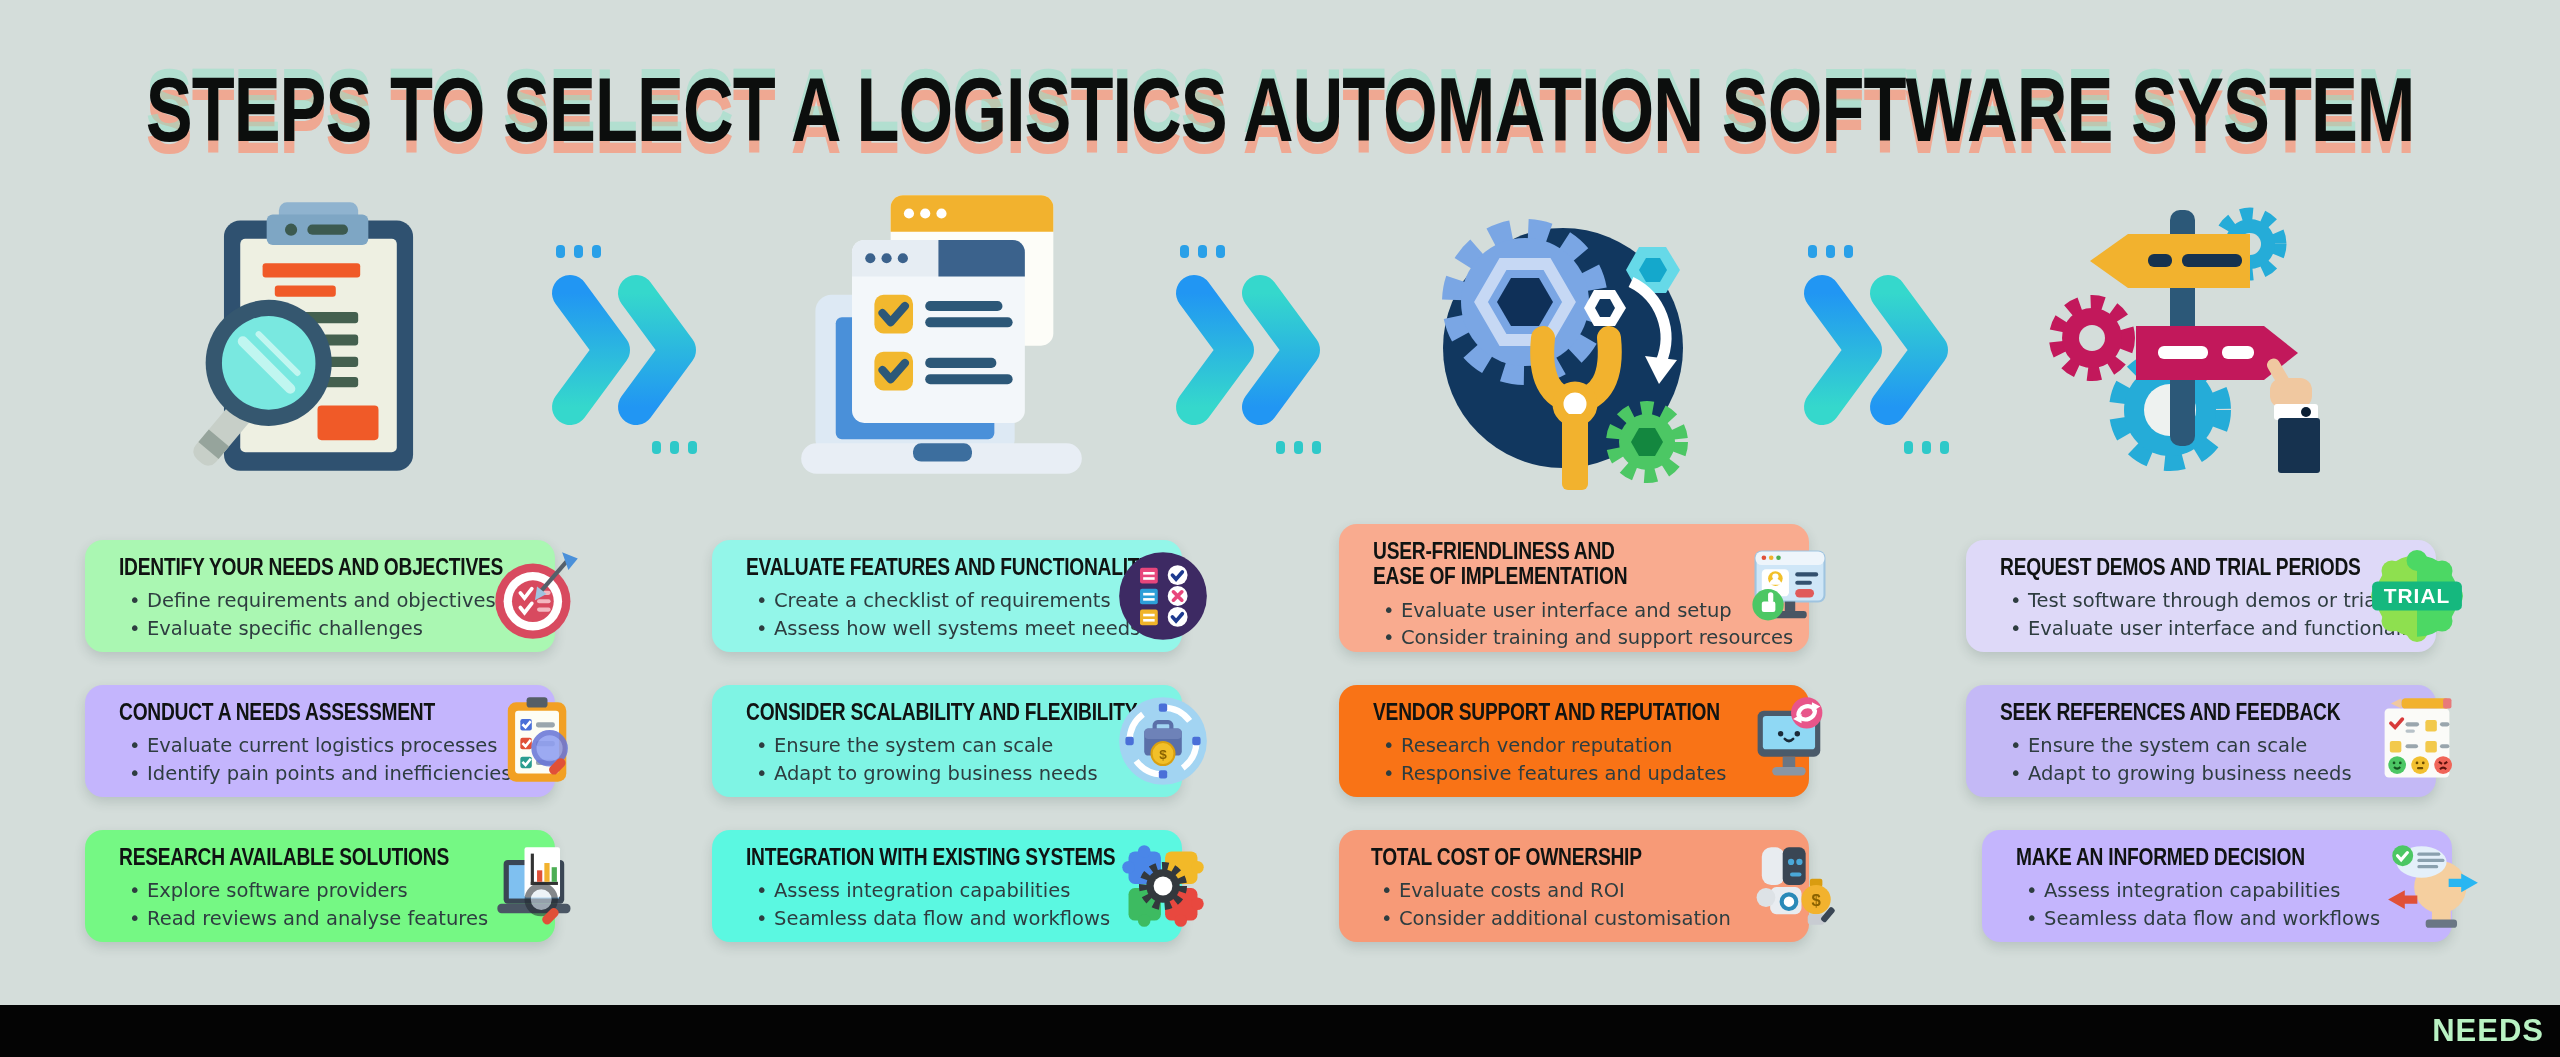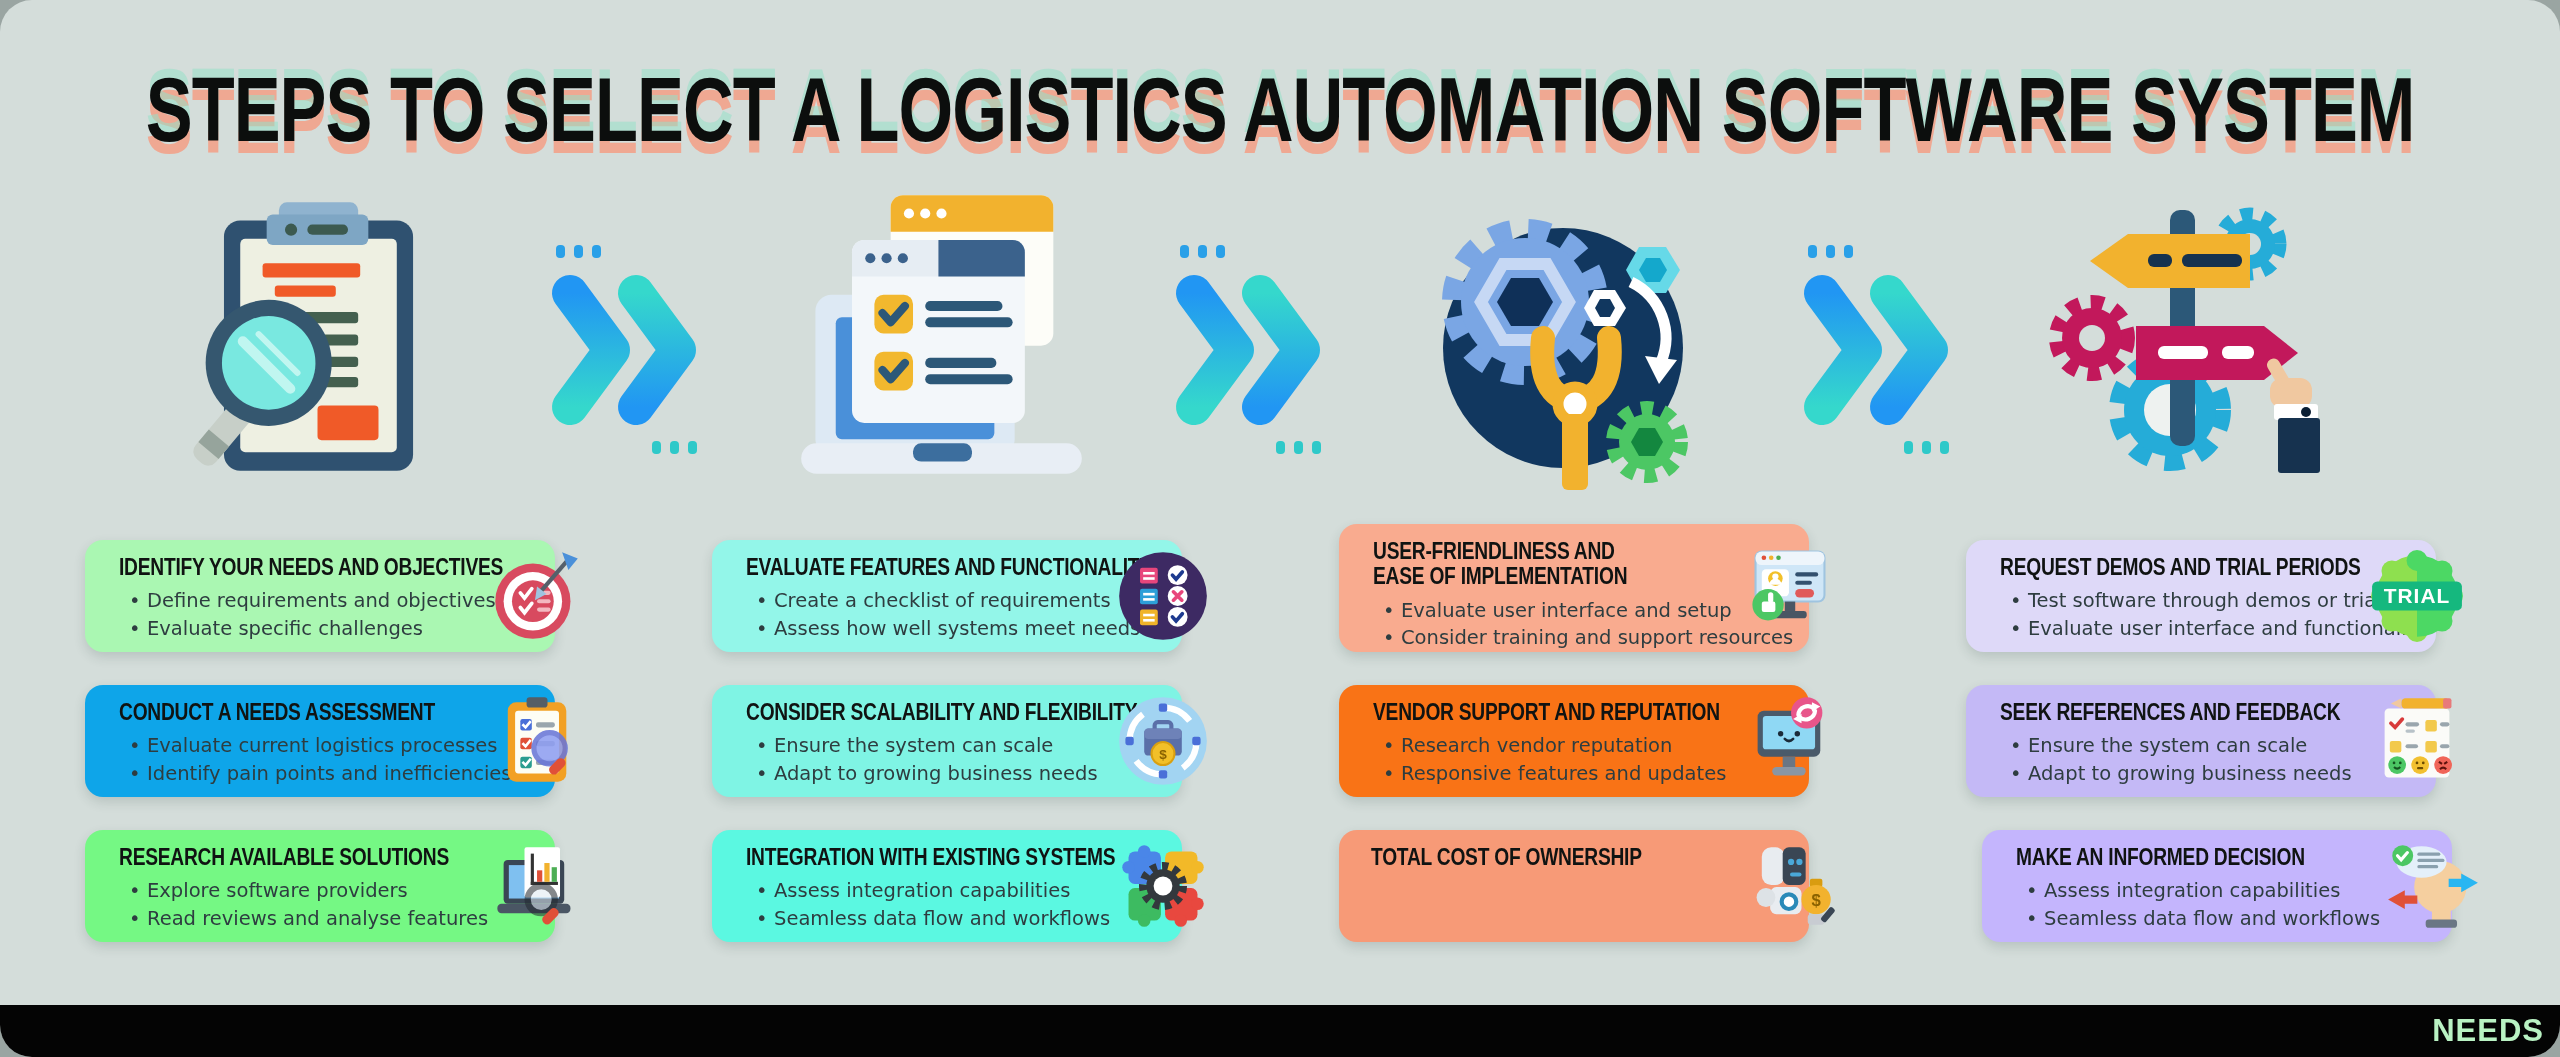--- a/index.html
+++ b/index.html
@@ -1,17 +1,17 @@
 <!DOCTYPE html>
 <html><head>
 <meta charset="utf-8">
 <style>
   html,body{margin:0;padding:0;background:#9aa5a2;}
   .stage{position:relative;width:2560px;height:1057px;background:#d4ddda;overflow:hidden;
-         font-family:"DejaVu Sans",sans-serif;border-radius:32px;}
+         font-family:"DejaVu Sans",sans-serif;}
   
   .title{position:absolute;top:58px;left:0;width:2560px;text-align:center;}
   .title span{display:inline-block;font-family:"Liberation Sans",sans-serif;font-weight:900;
       font-size:74px;letter-spacing:-1px;color:#0c0e0d;white-space:nowrap;
       transform:scale(.95,1.22);transform-origin:center top;
       text-shadow:0 -7px 0 rgba(150,224,200,.55), 0 10px 0 rgba(242,162,137,.9);}
   
   .illus,.arrow{position:absolute;}
   svg{overflow:visible;display:block;}
   
@@ -229,21 +229,21 @@
       <path d="M30,56 l4,5 l7,-9" stroke="#fff" stroke-width="3.5" fill="none" stroke-linecap="round"></path>
       <rect x="46" y="40" width="13" height="4" rx="2" fill="#f3b8c0"></rect>
       <rect x="46" y="48" width="13" height="4" rx="2" fill="#f3b8c0"></rect>
       <rect x="46" y="56" width="13" height="4" rx="2" fill="#f3b8c0"></rect>
       <line x1="76" y1="10" x2="50" y2="40" stroke="#55606a" stroke-width="4"></line>
       <polygon points="70,3 85,9 76,20" fill="#4a90d9"></polygon>
       <polygon points="46,36 55,43 44,49" fill="#9fc4e0"></polygon>
     </svg>
   </div>
 
-  <div class="card c1 r2" style="background-color: #0ea5e9; text-align: right;">
+  <div class="card c1 r2" style="background-color: #c4b5fd; text-align: right;">
     <div class="card-heading">CONDUCT A NEEDS ASSESSMENT</div>
     <div class="bullets">
       <div class="bullet">Evaluate current logistics processes</div>
       <div class="bullet">Identify pain points and inefficiencies</div>
     </div>
     <svg class="card-icon" viewBox="0 0 90 90">
       <rect x="18" y="8" width="56" height="76" rx="8" fill="#f2a024"></rect>
       <rect x="25" y="16" width="42" height="60" rx="3" fill="#fdfdf4"></rect>
       <rect x="36" y="3" width="20" height="10" rx="3" fill="#555e66"></rect>
       <rect x="30" y="24" width="11" height="11" rx="2" fill="#4a6fd8"></rect>
@@ -399,20 +399,24 @@
       <circle cx="61" cy="18" r="15" fill="#e8558a"></circle>
       <path d="M53,20 a9,9 0 0 1 15,-6" stroke="#ffffff" stroke-width="4" fill="none" stroke-linecap="round"></path>
       <path d="M69,16 a9,9 0 0 1 -15,6" stroke="#ffffff" stroke-width="4" fill="none" stroke-linecap="round"></path>
       <polygon points="66,8 74,12 66,17" fill="#ffffff"></polygon>
       <polygon points="56,19 48,24 56,28" fill="#ffffff"></polygon>
     </svg>
   </div>
 
   <div class="card c3 r3" style="background-color: rgb(247, 154, 119); padding-left: 32px;">
     <div class="card-heading">TOTAL COST OF OWNERSHIP</div>
+    <div class="bullets">
+      <div class="bullet">Evaluate costs and ROI</div>
+      <div class="bullet">Consider additional customisation</div>
+    </div>
     <svg class="card-icon" viewBox="0 0 90 90">
       <rect x="18" y="8" width="22" height="36" rx="9" fill="#e8ecf0"></rect>
       <rect x="38" y="8" width="22" height="36" rx="6" fill="#3a4654"></rect>
       <circle cx="46" cy="22" r="3" fill="#4aa8d8"></circle>
         <circle cx="54" cy="22" r="3" fill="#4aa8d8"></circle>
       <rect x="45" y="32" width="11" height="4" rx="2" fill="#4aa8d8"></rect>
       <rect x="26" y="46" width="30" height="26" rx="6" fill="#e8ecf0"></rect>
       <circle cx="22" cy="56" r="9" fill="#dde2e6"></circle>
       <circle cx="44" cy="60" r="7" fill="#ffffff" stroke="#2a8ab8" stroke-width="4"></circle>
       <rect x="64" y="38" width="12" height="8" rx="2" fill="#d99c10"></rect>

